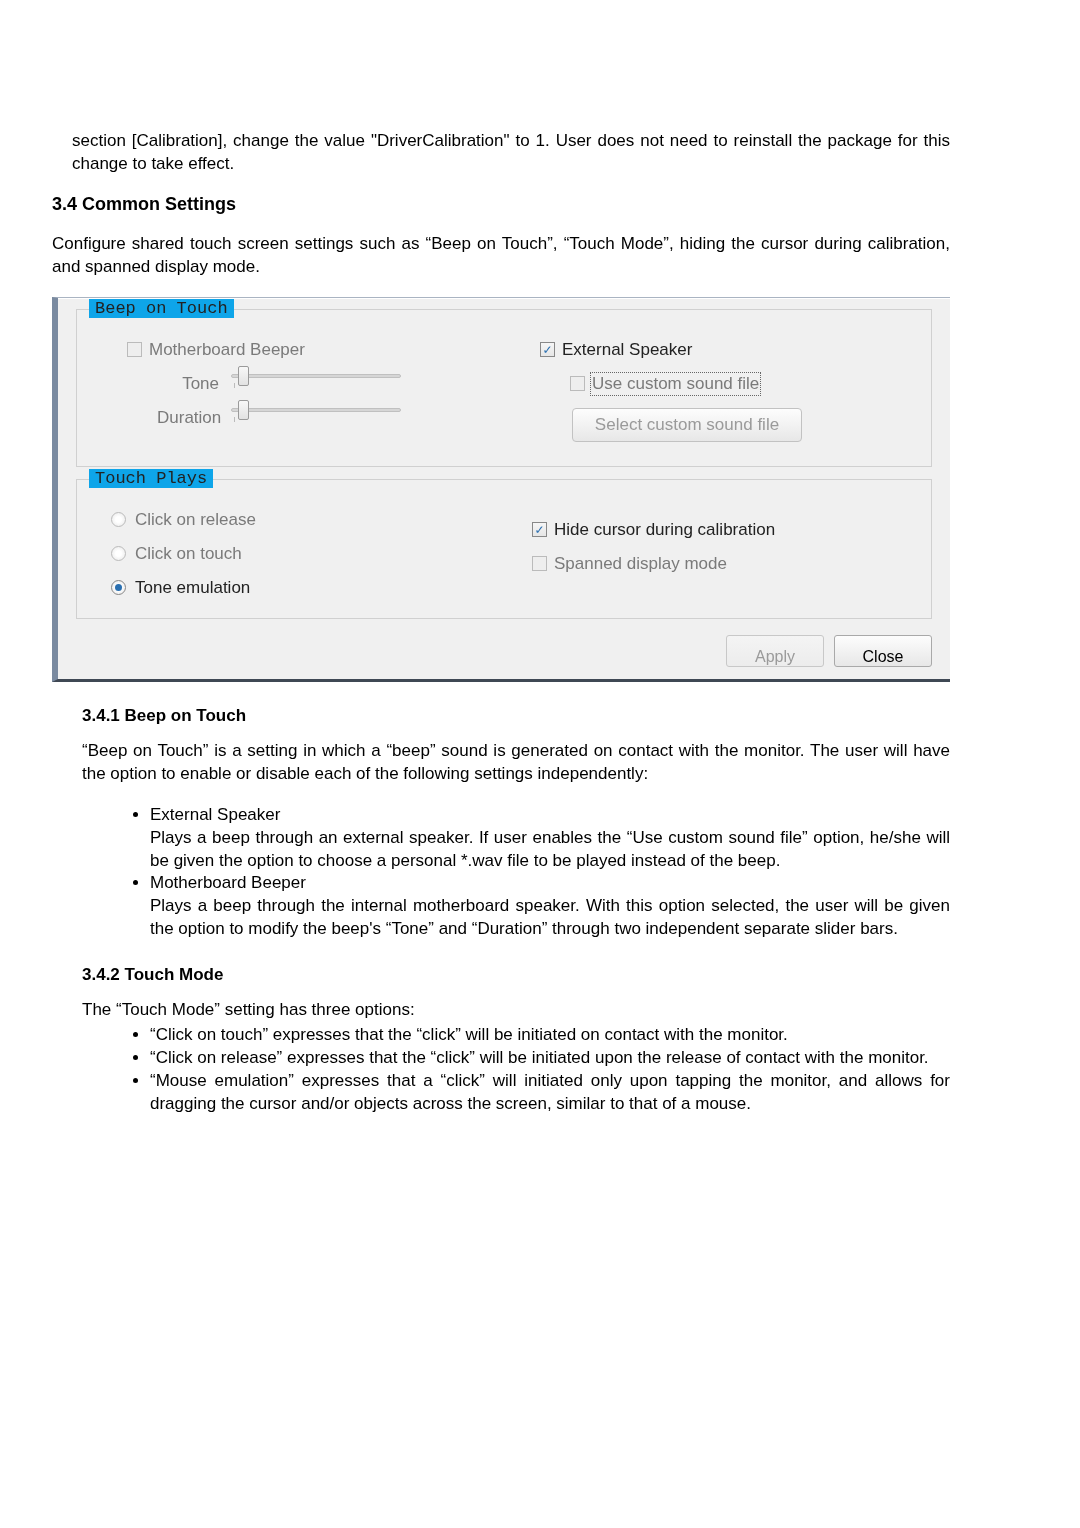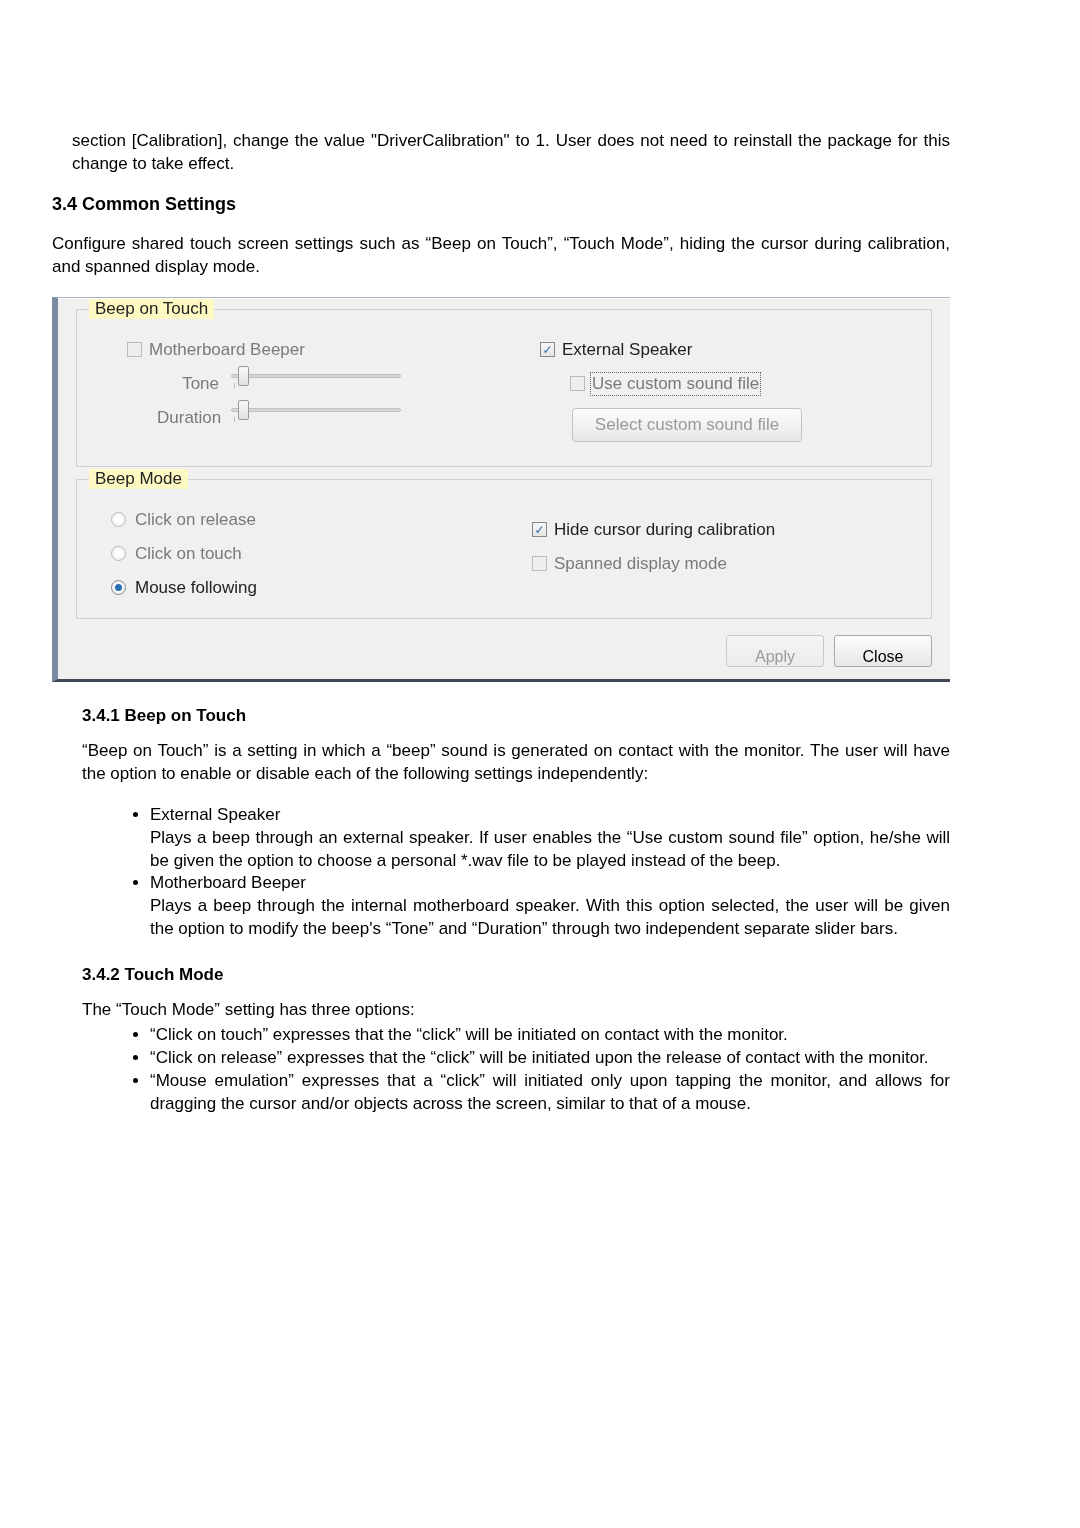--- a/index.html
+++ b/index.html
@@ -90,24 +90,25 @@
     border: 1px solid #d0d0d0;
     margin-bottom: 12px;
     position: relative;
     padding: 30px 18px 24px 18px;
     background: #f0f0f0;
   }
   .groupbox .gb-title {
     position: absolute;
     top: -11px;
     left: 12px;
-    background: #fef9c3;
+    background: #0ea5e9;
     padding: 0 6px;
     font-size: 17px;
     color: #222;
+    font-family: Liberation Mono, monospace;
   }
   .row {
     display: flex;
     gap: 40px;
   }
   .col { flex: 1; }
   .chk {
     display: flex;
     align-items: center;
     gap: 7px;
@@ -277,36 +278,36 @@
             <div style="margin-top:8px;">
               <div class="btn-big">
                 <span>Select custom sound file</span>
               </div>
             </div>
           </div>
         </div>
       </div>
 
       <div class="groupbox" style="padding-bottom:6px;">
-        <span class="gb-title">Beep Mode</span>
+        <span class="gb-title">Touch Plays</span>
         <div class="row">
           <div class="col" style="padding-left:16px;">
             <div class="rad disabled">
               <span class="radio disabled"></span>
               <span>Click on release</span>
             </div>
             <div class="rad disabled">
               <span class="radio disabled"></span>
               <span>Click on touch</span>
             </div>
             <div class="rad">
               <span class="radio">
                   <span class="dot"></span>
                 </span>
-              <span>Mouse following</span>
+              <span>Tone emulation</span>
             </div>
           </div>
           <div class="col" style="padding-top:10px;">
             <div class="chk">
               <span class="cbox">✓</span>
               <span class="lbl">Hide cursor during calibration</span>
             </div>
             <div class="chk disabled">
               <span class="cbox disabled"></span>
               <span class="lbl">Spanned display mode</span>

